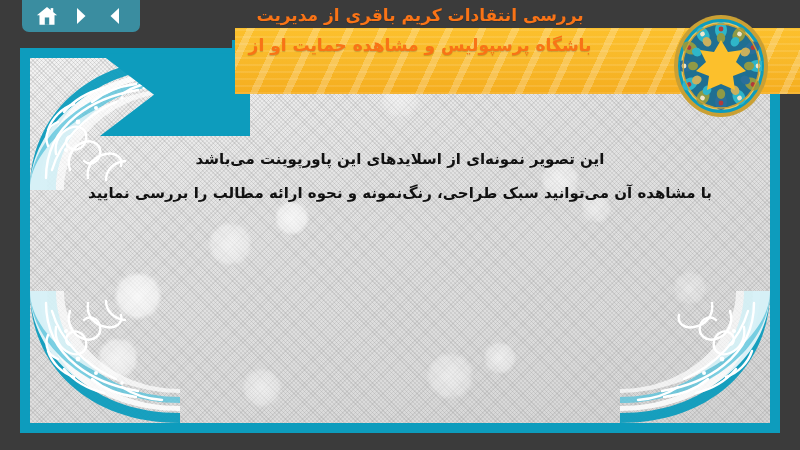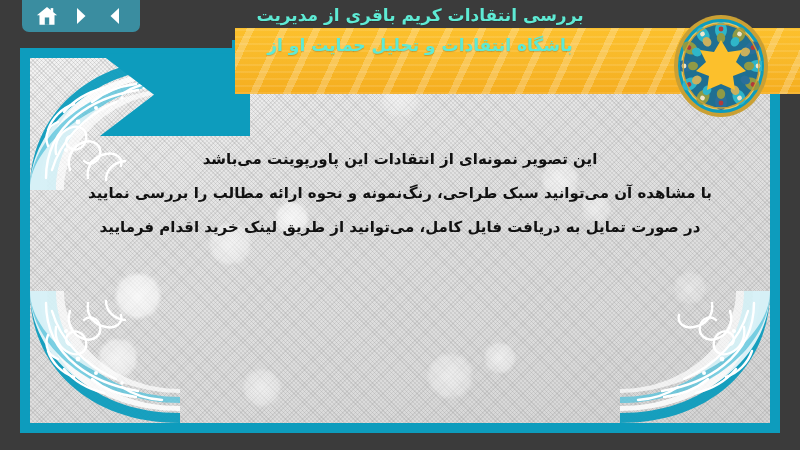--- a/index.html
+++ b/index.html
@@ -110,21 +110,21 @@
     clip-path: polygon(88% 0%, 100% 0%, 100% 100%, 88% 100%);
   }
 
   
   #title-text {
     position: absolute;
     left: 180px;
     top: 0px;
     width: 480px;
     text-align: center;
-    color: #5eead4;
+    color: #f97316;
     font-size: 17px;
     line-height: 30px;
     font-weight: 700;
     direction: rtl;
     text-shadow: 0 1px 1px rgba(0,0,0,0.18);
   }
   #title-text .tline { display: block; white-space: nowrap; }
 
   
   #medallion {
@@ -315,35 +315,34 @@
           </g>
           <g fill="#ffffff">
             <circle cx="48" cy="64" r="2.4"></circle>
             <circle cx="66" cy="50" r="2"></circle>
             <circle cx="36" cy="92" r="2"></circle>
           </g>
         </svg>
       </div>
 
       <div id="body-text">
-        <span class="bline">این تصویر نمونه‌ای از انتقادات این پاورپوینت می‌باشد</span>
+        <span class="bline">این تصویر نمونه‌ای از اسلایدهای این پاورپوینت می‌باشد</span>
         <span class="bline">با مشاهده آن می‌توانید سبک طراحی، رنگ‌نمونه و نحوه ارائه مطالب را بررسی نمایید</span>
-        <span class="bline">در صورت تمایل به دریافت فایل کامل، می‌توانید از طریق لینک خرید اقدام فرمایید</span>
       </div>
 
     </div>
   </div>
 
   <div id="header-zone">
     <div id="banner-pennant"></div>
     <div id="banner-pennant-notch"></div>
     <div id="title-banner"></div>
     <div id="title-text">
       <span class="tline">بررسی انتقادات کریم باقری از مدیریت</span>
-      <span class="tline">باشگاه انتقادات و تحلیل حمایت او از</span>
+      <span class="tline">باشگاه پرسپولیس و مشاهده حمایت او از</span>
     </div>
   </div>
 
   <div id="medallion">
     <svg width="98" height="104" viewBox="0 0 98 104" aria-hidden="true">
       <defs>
         <clipPath id="mclip">
             <ellipse cx="49" cy="52" rx="44" ry="48"></ellipse>
           </clipPath>
       </defs>

